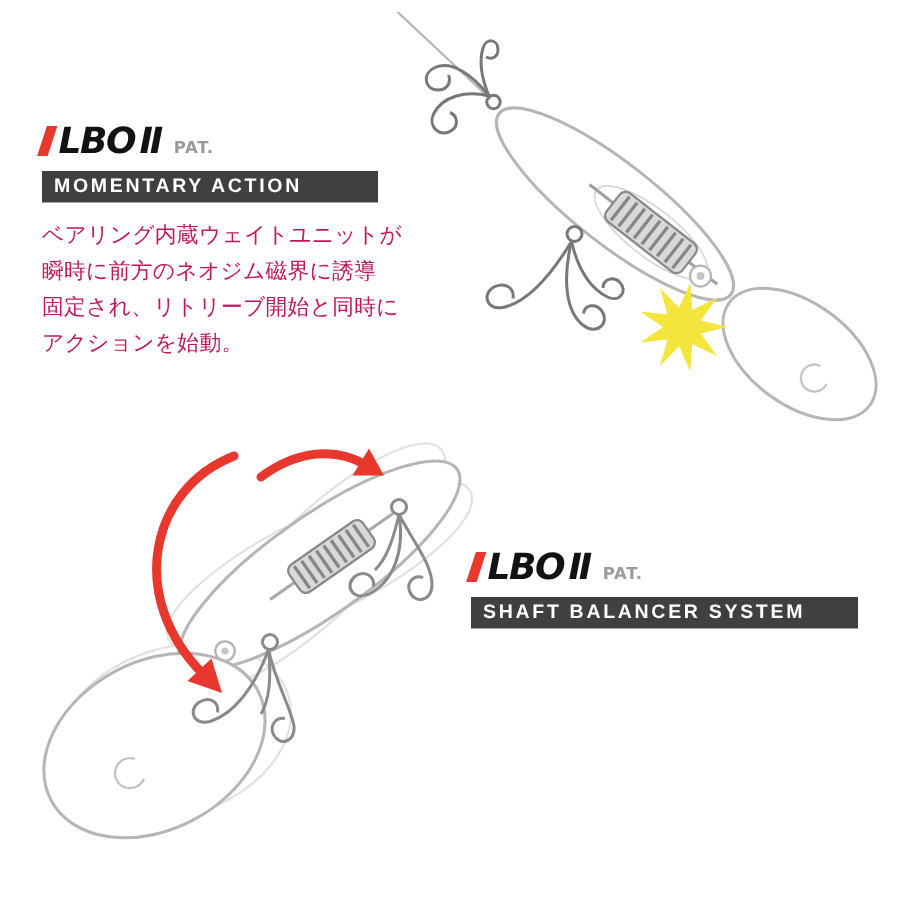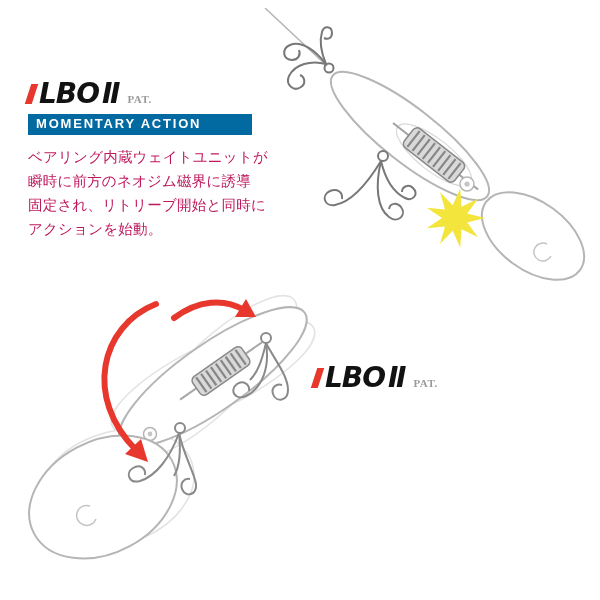--- a/index.html
+++ b/index.html
@@ -3,25 +3,25 @@
 <meta charset="utf-8">
 <style>
   html,body{margin:0;padding:0;background:#ffffff;}
   .canvas{
     position:relative;width:600px;height:600px;background:#ffffff;overflow:hidden;
     font-family:"DejaVu Sans","Liberation Sans",sans-serif;
   }
   .block{position:absolute;}
   .logo-row{display:flex;align-items:flex-end;height:30px;}
   .logo-accent{display:inline-block;width:7px;height:20px;background:#e8382d;transform:skewX(-18deg);margin:0 4px 4px 0;}
-  .logo-text{font-style:italic;font-weight:800;font-size:28px;line-height:28px;letter-spacing:-1px;color:#121212;white-space:nowrap;}
+  .logo-text{font-style:italic;font-weight:800;font-size:24px;line-height:28px;letter-spacing:-1px;color:#121212;white-space:nowrap;}
   .logo-numeral{margin-left:3px;}
-  .pat{font-size:11px;font-weight:bold;color:#9a9a9a;margin-left:8px;margin-bottom:3px;letter-spacing:.5px;font-family:Liberation Serif, serif;}
+  .pat{font-size:11px;font-weight:bold;color:#9a9a9a;margin-left:8px;margin-bottom:3px;letter-spacing:.5px;}
   .banner{
-    margin-top:6px;background:#0369a1;color:#ffffff;font-family:"Liberation Sans",sans-serif;
+    margin-top:6px;background:#404040;color:#ffffff;font-family:"Liberation Sans",sans-serif;
     font-weight:700;font-size:13px;letter-spacing:1.8px;line-height:14px;
     padding:3px 8px 4px 8px;box-sizing:border-box;white-space:nowrap;
   }
   #block-momentary .banner{width:224px;}
   #block-shaft .banner{width:258px;}
   .body-text{
     margin:10px 0 0 0;font-size:14.5px;line-height:24px;color:#be185d;
     white-space:pre-line;letter-spacing:.2px;
   }
   .illus{position:absolute;}
@@ -159,15 +159,16 @@
 固定され、リトリーブ開始と同時に
 アクションを始動。</p>
   </section>
 
   <section class="block" id="block-shaft" style="left:314px;top:362px;width:278px;">
     <div class="logo-row">
       <span class="logo-accent"></span>
       <span class="logo-text"><span>LBO</span><span class="logo-numeral">Ⅱ</span></span>
       <span class="pat">PAT.</span>
     </div>
+    <div class="banner">SHAFT BALANCER SYSTEM</div>
   </section>
 
 </div>
 
 </body></html>

